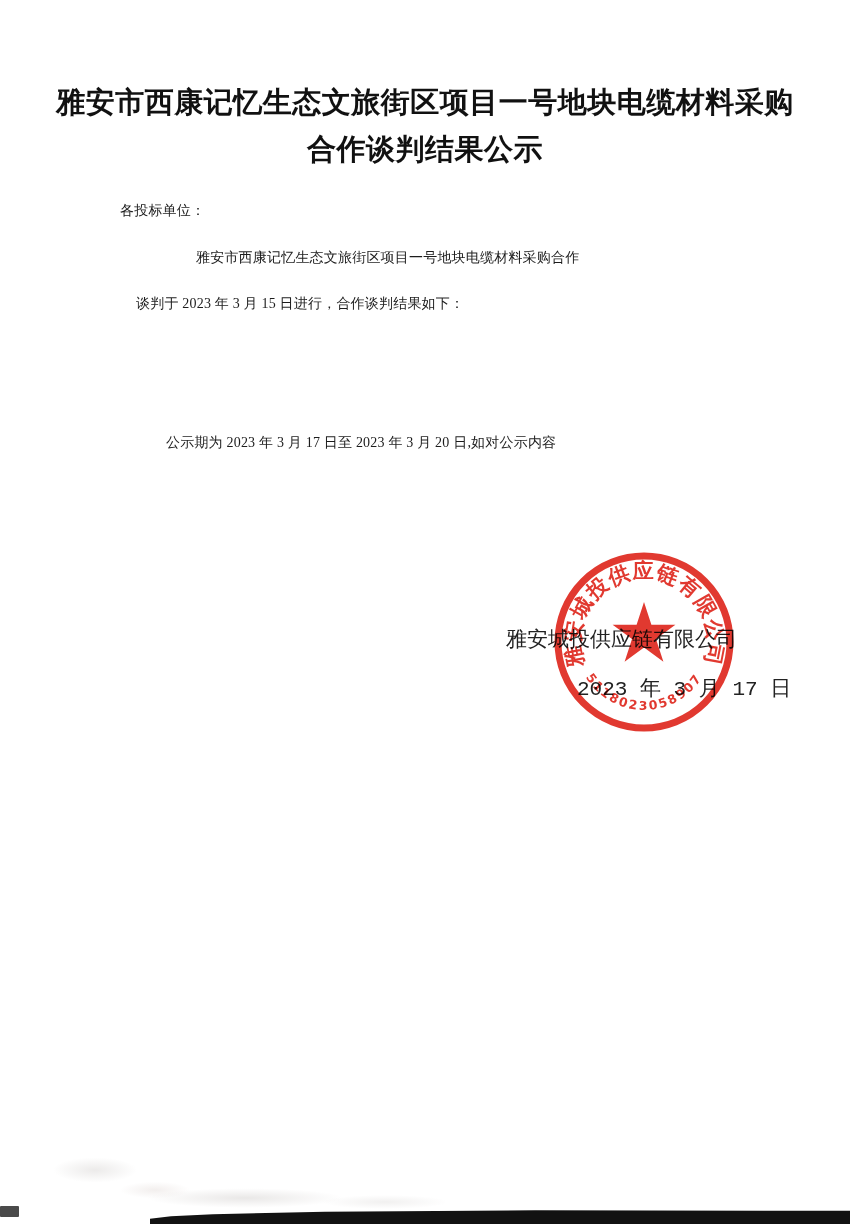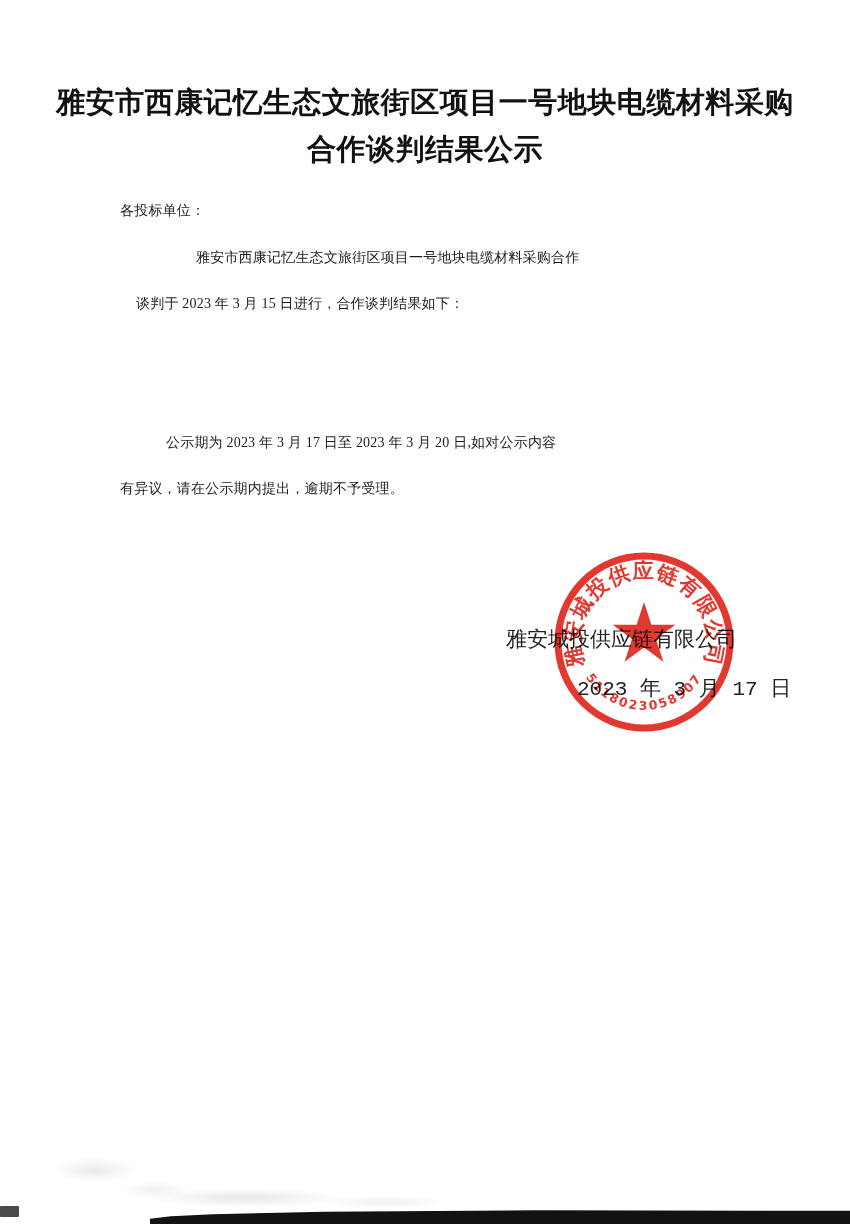--- a/index.html
+++ b/index.html
@@ -54,21 +54,20 @@
   <div class="abs title-line" style="top:88px;">雅安市西康记忆生态文旅街区项目一号地块电缆材料采购</div>
   <div class="abs title-line" style="top:135px;font-family:Liberation Serif, serif;">合作谈判结果公示</div>
 
   <div class="abs body-line" style="left:120px;top:199px;">各投标单位：</div>
 
   <div class="abs body-line" style="left:163px;top:246px;margin-left:33px;">雅安市西康记忆生态文旅街区项目一号地块电缆材料采购合作</div>
   <div class="abs body-line" style="left:104px;top:292px;margin-left:32px;">谈判于 2023 年 3 月 15 日进行，合作谈判结果如下：</div>
 
 
   <div class="abs body-line" style="left:146px;top:431px;margin-left:20px;">公示期为 2023 年 3 月 17 日至 2023 年 3 月 20 日,如对公示内容</div>
-  <div class="abs body-line" style="left:120px;top:477px;">有异议，请在公示期内提出，逾期不予受理。</div>
 
   <div class="abs sig-line" style="left:506px;top:627px;">雅安城投供应链有限公司</div>
   <div class="abs sig-line" style="left:577px;top:678px;font-family:Liberation Mono, monospace;">2023 年 3 月 17 日</div>
 
   <div class="seal-wrap">
     <svg viewBox="0 0 200 200" xmlns="http://www.w3.org/2000/svg">
       <defs>
         <path id="sealArcTop" d="M 40.7,124 A 64,64 0 1 1 159.3,124" fill="none"></path>
         <path id="sealArcBottom" d="M 42.3,136 A 68,68 0 0 0 157.7,136" fill="none"></path>
       </defs>

